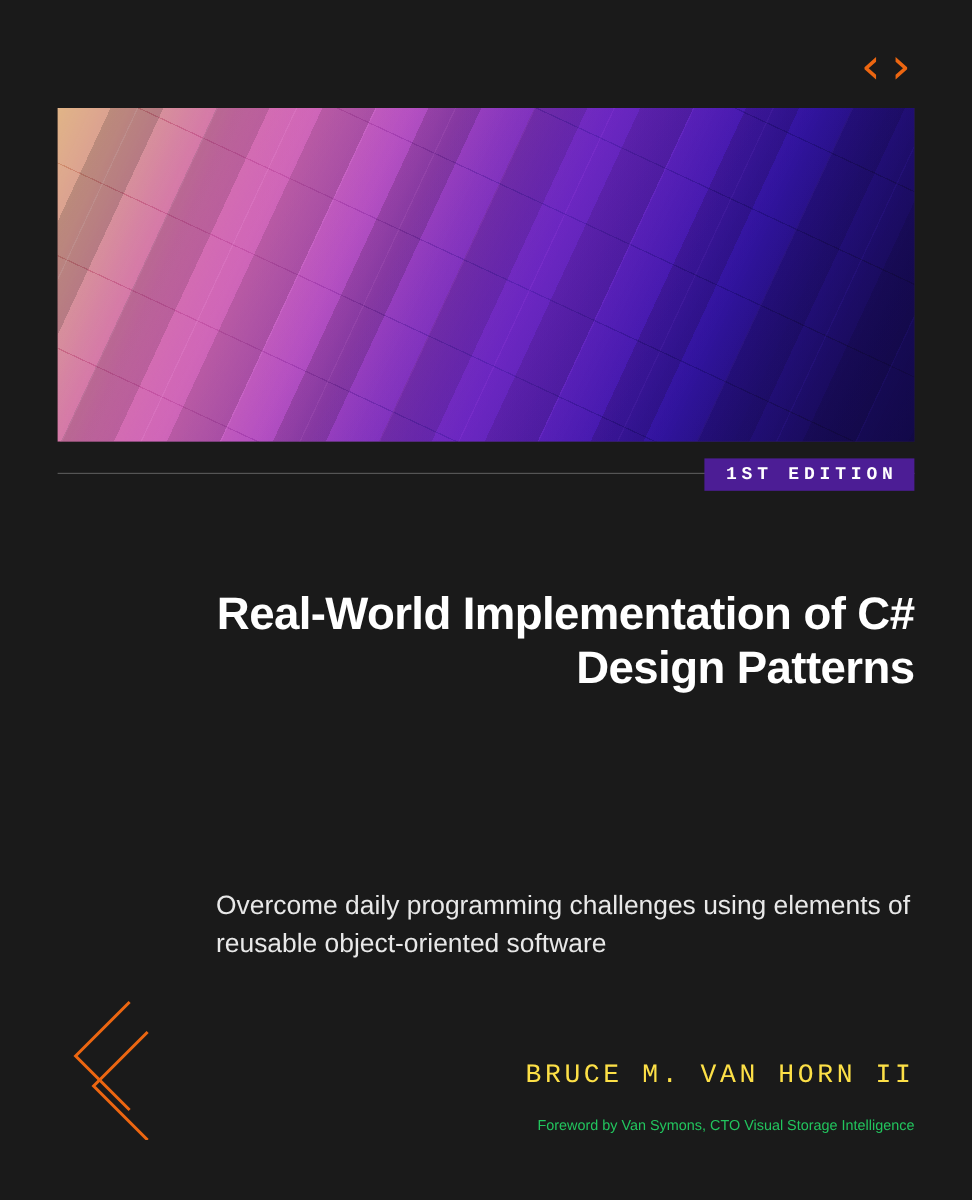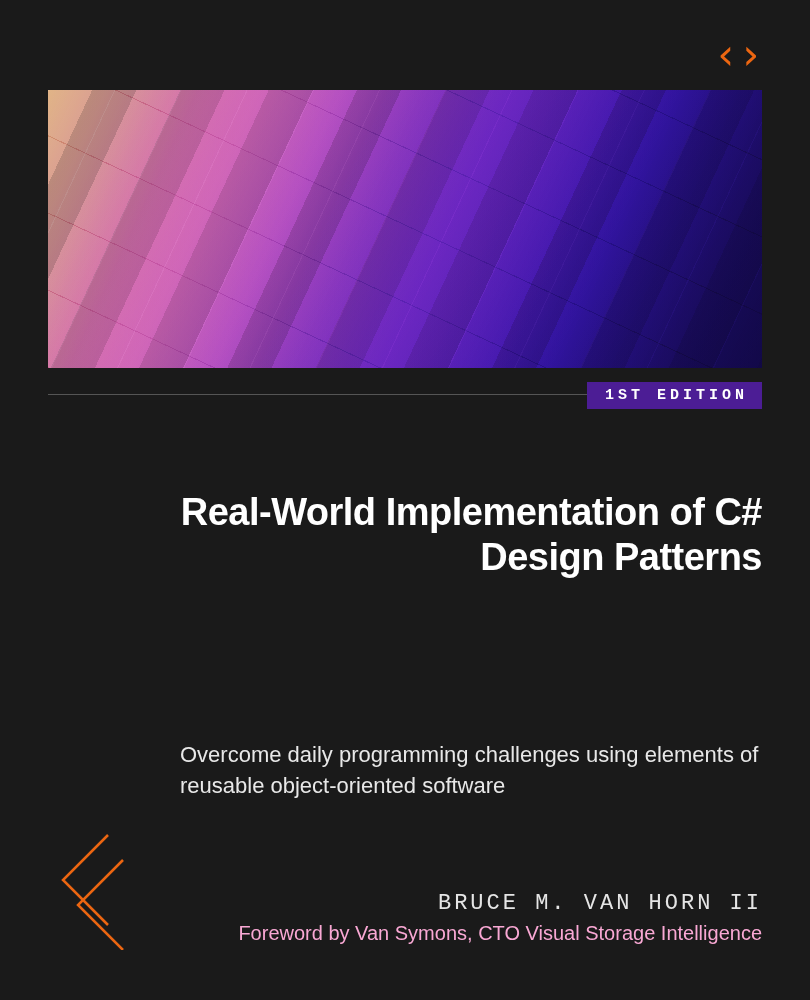--- a/index.html
+++ b/index.html
@@ -104,30 +104,30 @@
     width: 80px;
     height: 120px;
   }
   .author-block {
     position: absolute;
     bottom: 55px;
     right: 48px;
     text-align: right;
   }
   .author-name {
-    color: #e5e5e5;
+    color: #fde047;
     font-size: 22px;
     font-weight: 400;
     letter-spacing: 3px;
     font-family: "Courier New", monospace;
-    margin-bottom: 6px;
+    margin-bottom: 22px;
   }
   .foreword {
-    color: #f9a8d4;
-    font-size: 20px;
+    color: #22c55e;
+    font-size: 12px;
     font-weight: 400;
   }
 </style>
 </head>
 <body>
 
 <div class="publisher-logo">
   <span class="bracket">‹</span>
     <span class="bracket">›</span>
 </div>

